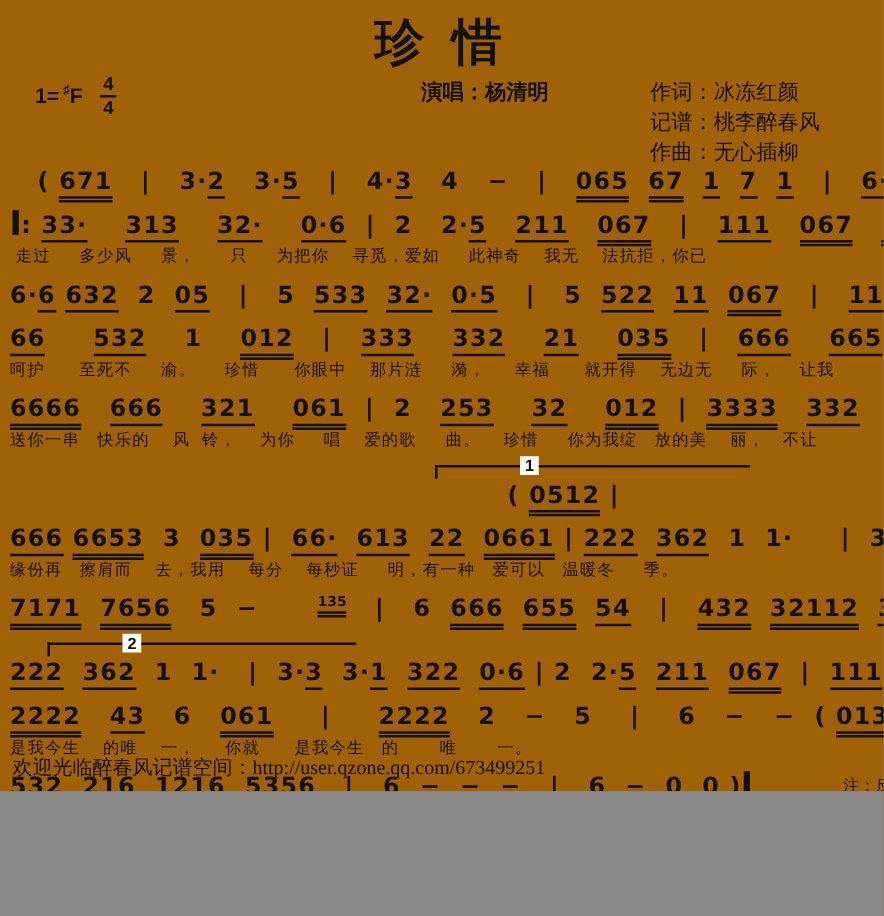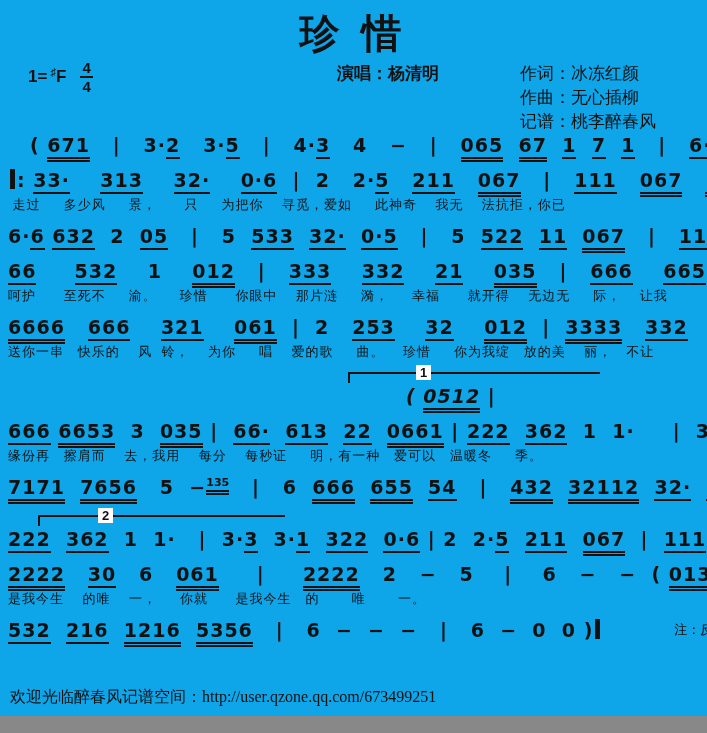--- a/index.html
+++ b/index.html
@@ -1,17 +1,17 @@
 <!DOCTYPE html>
 <html><head>
 <meta charset="utf-8">
 <style>
   html,body{margin:0;padding:0;background:#888;}
   .page{
-    width:707px;height:716px;background:#0ea5e9;color:#111;
+    width:707px;height:633px;background:#a16207;color:#111;
     font-family:"Liberation Sans","DejaVu Sans",sans-serif;
     overflow:hidden;position:relative;box-sizing:border-box;
   }
   
   .header{position:relative;height:128px;}
   .title{
     text-align:center;font-family:"Liberation Serif","DejaVu Serif",serif;
     font-weight:bold;font-size:40px;letter-spacing:6px;padding-top:6px;
   }
   .keysig{
@@ -29,32 +29,32 @@
   
   .score{padding:4px 6px 0 8px;}
   .sline{margin-bottom:9px;}
   .notes{
     font-family:"DejaVu Sans","Liberation Sans",sans-serif;
     font-weight:bold;font-size:19px;letter-spacing:1px;white-space:pre;line-height:26px;
   }
   .notes span{padding-bottom:1px;}
   .u1{border-bottom:2px solid #111;}
   .u2{border-bottom:5px double #111;}
-  .sup{font-size:11px;letter-spacing:0;position:relative;top:-8px;}
+  .sup{font-size:11px;letter-spacing:0;position:relative;top:-8px;margin-left:48px;}
   .thickbar{display:inline-block;width:5px;height:19px;background:#111;
             vertical-align:-2px;margin:0 2px;border-bottom:none !important;}
   .lyrics{
     font-size:13px;margin-top:3px;white-space:pre;letter-spacing:1px;
     font-family:"Liberation Sans","DejaVu Sans",sans-serif;
   }
   
   .volta-row{position:relative;height:13px;margin-bottom:0;}
   .vbracket{position:absolute;top:2px;border-top:2px solid #111;border-left:2px solid #111;height:9px;}
   .vlabel{position:absolute;top:-9px;background:#fff;padding:0 4px;font-size:13px;font-weight:bold;}
-  .ending-line .notes{padding-left:398px;font-style:italic;}
+  .ending-line .notes{padding-left:398px;}
   .lastline{display:flex;align-items:flex-start;gap:46px;}
   .small-note{font-size:13px;margin-left:26px;margin-top:4px;white-space:pre;
               font-family:"Liberation Serif","DejaVu Serif",serif;}
   
   .footer{
     position:absolute;left:10px;bottom:8px;font-size:16px;
     font-family:"Liberation Serif","DejaVu Serif",serif;
   }
 </style>
 </head>
@@ -70,22 +70,22 @@
         <span>F</span>
       <span class="meter">
         <span>4</span>
         <span class="meter-bar"></span>
         <span>4</span>
       </span>
     </div>
     <div class="singer">演唱：杨清明</div>
     <div class="credits">
       <div>作词：冰冻红颜</div>
+      <div>记谱：桃李醉春风</div>
       <div>作曲：无心插柳</div>
-      <div>记谱：桃李醉春风</div>
     </div>
   </div>
 
   <div class="score">
 
     <div class="sline" style="padding-left:22px;">
       <div class="notes"><span>( </span><span class="u2">671</span><span>   |   3·</span><span class="u1">2</span><span>   3·</span><span class="u1">5</span><span>   |   4·</span><span class="u1">3</span><span>   4   −   |   </span><span class="u2">065</span><span>  </span><span class="u2">67</span><span>  </span><span class="u1">1</span><span>  </span><span class="u1">7</span><span>  </span><span class="u1">1</span><span>   |   </span><span class="u1">6·3</span></div>
     </div>
 
     <div class="sline">
@@ -128,21 +128,21 @@
     <div class="volta-row">
       <div class="vbracket" style="left:30px;width:245px;">
         <span class="vlabel" style="left:58px;">2</span>
       </div>
     </div>
     <div class="sline">
       <div class="notes"><span class="u1">222</span><span>  </span><span class="u1">362</span><span>  1  1·   |  3·</span><span class="u1">3</span><span>  3·</span><span class="u1">1</span><span>  </span><span class="u1">322</span><span>  </span><span class="u1">0·6</span><span> | 2  2·</span><span class="u1">5</span><span>  </span><span class="u1">211</span><span>  </span><span class="u2">067</span><span>  |  </span><span class="u1">111</span><span>  </span></div>
     </div>
 
     <div class="sline">
-      <div class="notes"><span class="u2">2222</span><span>   </span><span class="u1">30</span><span>   6   </span><span class="u2">061</span><span>     |     </span><span class="u2">2222</span><span>   2   −   5    |    6   −   −  ( </span><span class="u2">0135</span></div>
+      <div class="notes"><span class="u2">2222</span><span>   </span><span class="u1">43</span><span>   6   </span><span class="u2">061</span><span>     |     </span><span class="u2">2222</span><span>   2   −   5    |    6   −   −  ( </span><span class="u2">0135</span></div>
       <div class="lyrics">是我今生    的唯    一，     你就      是我今生   的       唯       一。</div>
     </div>
 
     <div class="sline lastline">
       <div class="notes"><span class="u1">532</span><span>  </span><span class="u1">216</span><span>  </span><span class="u2">1216</span><span>  </span><span class="u2">5356</span><span>   |   6  −  −  −   |   6  −  0  0 )</span><span class="thickbar"></span></div>
       <div class="small-note">注：反复中的细节变化未做记录。</div>
     </div>
 
   </div>
 

